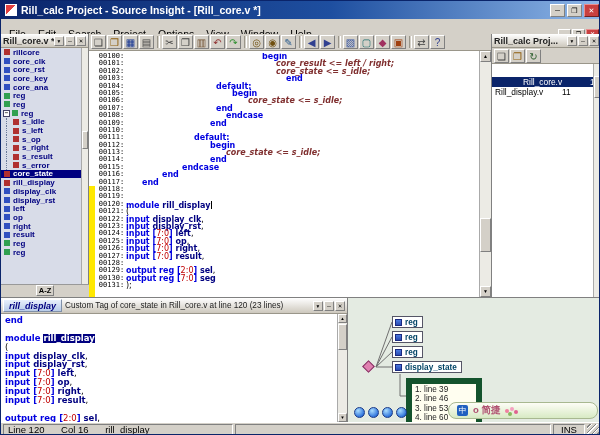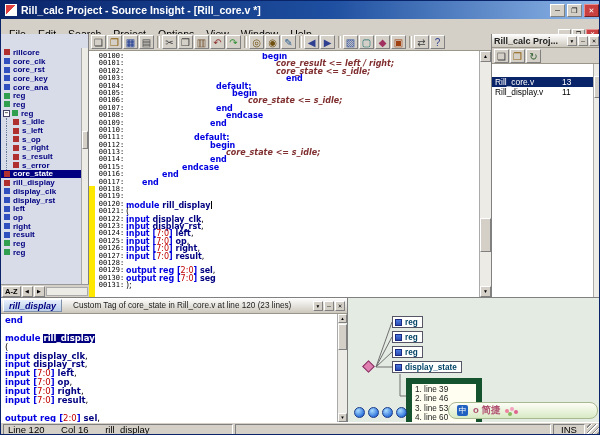--- a/index.html
+++ b/index.html
@@ -38,21 +38,21 @@
   .srow{height:8.7px;display:flex;align-items:center;padding-left:2px;white-space:nowrap;font-size:8px;font-weight:bold;color:#000080;}
   .srow.sel{background:#000080;color:#ffffff;}
   .sico{width:6px;height:6px;margin:0 3px 0 1px;flex:0 0 auto;}
   .ic-red{background:#b03030;}
   .ic-blue{background:#3050c0;}
   .ic-green{background:#30a050;}
   .guide{width:6px;height:100%;border-left:1px dotted #6a7a9a;margin-left:3px;flex:0 0 auto;}
   .expander{width:7px;height:7px;border:1px solid #446;background:#fff;font-size:6px;line-height:5px;text-align:center;color:#000;margin-right:1px;flex:0 0 auto;}
   #sym-vsb{position:absolute;right:0;top:14px;bottom:13px;width:7px;background:#ecebe5;border-left:1px solid #aaa;}
   #sym-vsb .thumb{position:absolute;top:35%;left:0;width:6px;height:18px;}
-  .sbottom{position:absolute;left:0;bottom:0;width:88px;height:13px;border-top:1px solid #999;display:flex;align-items:center;gap:1px;padding:0 1px;background:#d4d0c8;}
+  .sbottom{position:absolute;left:0;bottom:0;width:88px;height:13px;border-top:1px solid #999;display:flex;align-items:center;gap:1px;padding:0 1px;background:#d4d0c8;flex-direction:column;}
   .azbtn{font-size:7.5px;font-weight:bold;height:11px;line-height:9px;padding:0 2px;}
   .sarw{width:11px;height:11px;font-size:5px;line-height:9px;text-align:center;}
   .strack{flex:1;height:9px;background:#ecebe5;border:1px solid #aaa;}
 
   
   #center{position:absolute;left:88px;top:33px;width:402px;height:263px;background:#fff;}
   #main-toolbar{height:17px;background:#d4d0c8;border-bottom:1px solid #9a968a;display:flex;align-items:center;padding:0 2px;overflow:hidden;}
   #toolbar-icons{display:flex;align-items:center;}
   .tico{width:15px;height:14px;font-size:10px;line-height:13px;text-align:center;margin-right:1px;flex:0 0 auto;}
   .tsep{width:3px;height:12px;border-left:1px solid #9a968a;border-right:1px solid #fff;margin:0 2px;flex:0 0 auto;}
@@ -82,29 +82,29 @@
   #project-panel{position:absolute;left:490px;top:33px;width:110px;height:263px;background:#fff;border-left:1px solid #808080;}
   #proj-tools{height:16px;background:#d4d0c8;border-bottom:1px solid #9a968a;display:flex;align-items:center;padding:0 2px;}
   #proj-columns{height:13px;display:flex;background:#d4d0c8;}
   .pcol{font-size:8.4px;font-weight:bold;padding:0 3px;line-height:11px;white-space:nowrap;overflow:hidden;}
   .pcol:first-child{width:70px;flex:0 0 auto;}
   .pcol:last-child{flex:1;}
   #proj-rows{position:absolute;left:0;top:43px;right:8px;bottom:0;background:#fff;overflow:hidden;}
   .prow{display:flex;height:10px;font-size:8.4px;align-items:center;white-space:nowrap;}
   .prow .pname{width:68px;flex:0 0 auto;padding-left:3px;overflow:hidden;}
   .prow .psize{padding-left:2px;}
-  .prow.sel{background:#0a246a;color:#fff;}
+  .prow.sel{background:#0a246a;color:#fff;padding-left:28px;}
   #proj-vsb{position:absolute;right:0;top:30px;bottom:0;width:8px;background:#ecebe5;border-left:1px solid #aaa;}
   #proj-vsb .thumb{position:absolute;top:12px;left:0;width:7px;height:22px;}
 
   
   #context-panel{position:absolute;left:0;top:296px;width:346px;height:125px;background:#fff;border-top:1px solid #808080;}
   #ctx-head{height:16px;background:linear-gradient(#ffffff,#cdc8bd);border-bottom:1px solid #9a968a;display:flex;align-items:center;padding:0 2px;gap:3px;}
   #ctx-tab{height:13px;line-height:12px;padding:0 5px;font-size:9px;font-weight:bold;font-style:italic;color:#000080;background:linear-gradient(#e8f0fc,#b8cce8);border:1px solid;border-color:#fff #8090a8 #8090a8 #fff;white-space:nowrap;}
-  #ctx-info{flex:1;font-size:8.2px;color:#222;white-space:nowrap;overflow:hidden;margin-left:8px;}
+  #ctx-info{flex:1;font-size:8.2px;color:#222;white-space:nowrap;overflow:hidden;}
   #context-lines{position:absolute;left:0;top:18px;right:10px;bottom:0;overflow:hidden;padding-left:4px;}
   .cline{height:8.9px;display:flex;align-items:center;white-space:pre;font-family:"DejaVu Sans",sans-serif;font-size:8.5px;line-height:8.9px;}
   #ctx-vsb{position:absolute;right:0;top:16px;bottom:0;width:10px;background:#ecebe5;border-left:1px solid #aaa;}
   #ctx-vsb .arw{position:absolute;left:0;width:9px;height:9px;font-size:4.5px;line-height:7px;text-align:center;}
   #ctx-vsb .up{top:0;} #ctx-vsb .dn{bottom:0;}
   #ctx-vsb .thumb{position:absolute;top:10px;left:0;width:9px;height:26px;}
 
   
   #refs-panel{position:absolute;left:346px;top:296px;width:254px;height:125px;background:#e4ebe2;border-top:1px solid #808080;border-left:1px solid #808080;}
   #refs-body{position:absolute;left:0;top:14px;right:0;bottom:0;overflow:hidden;}
@@ -157,20 +157,28 @@
         <span class="menu-item">Help</span>
       </span>
     <span class="mdibtns">
       <span class="mdib btn3d">─</span>
       <span class="mdib btn3d">❐</span>
       <span class="mdib btn3d close">✕</span>
     </span>
   </div>
 
   <div id="symbol-panel">
+    <div class="phead">
+      <span class="ptitle">Rill_core.v *</span>
+      <span class="pbtns">
+        <span class="pb btn3d">▾</span>
+        <span class="pb btn3d">─</span>
+        <span class="pb btn3d">✕</span>
+      </span>
+    </div>
     <div id="symbol-list">
         <div class="srow">
           <i class="sico ic-red"></i>
           <span class="slabel">rillcore</span>
         </div>
         <div class="srow">
           <i class="sico ic-blue"></i>
           <span class="slabel">core_clk</span>
         </div>
         <div class="srow">

